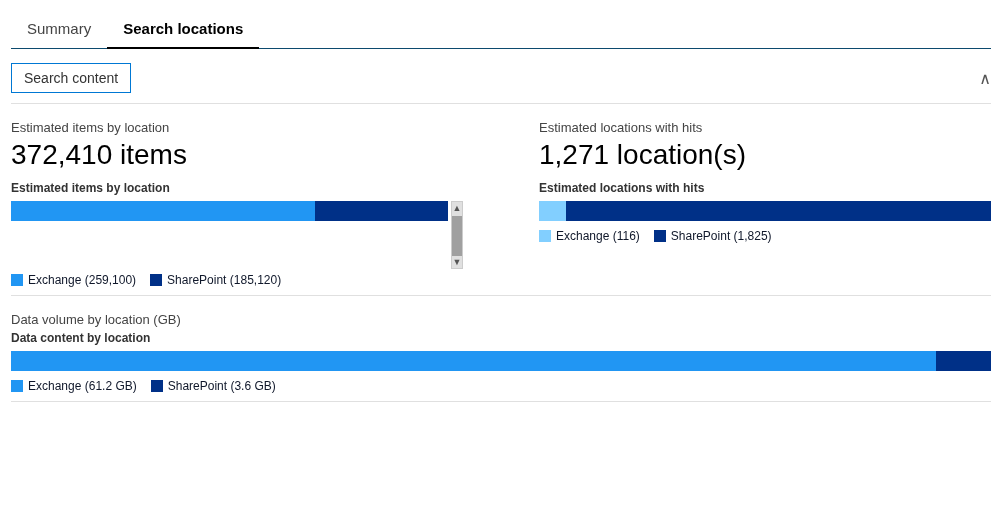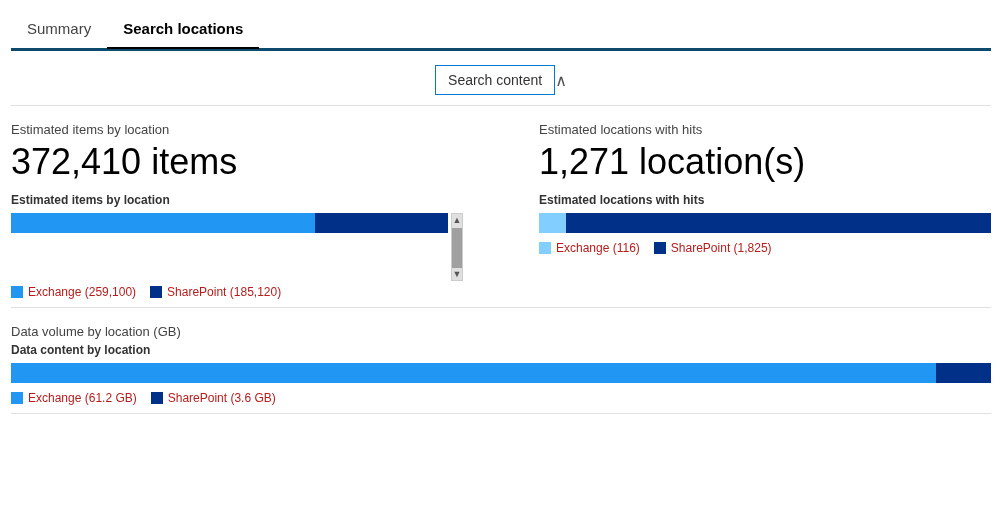--- a/index.html
+++ b/index.html
@@ -13,42 +13,42 @@
     }
     .container {
       width: 980px;
       margin: 0 auto;
       padding: 10px 0;
     }
     
     .tabs {
       display: flex;
       align-items: center;
-      border-bottom: 3px solid #0c4a6e;
+      border-bottom: 1px solid #0c4a6e;
       padding-bottom: 0;
       margin-bottom: 0;
     }
     .tab {
       padding: 10px 16px;
       font-size: 15px;
       cursor: pointer;
       color: #444;
       border-bottom: 2px solid transparent;
       margin-bottom: -1px;
     }
     .tab.active {
       font-weight: 700;
       color: #000;
       border-bottom: 2px solid #000;
     }
     
     .section-header {
       display: flex;
       align-items: center;
-      justify-content: center;
+      justify-content: space-between;
       padding: 14px 0 10px 0;
       border-bottom: 1px solid #e0e0e0;
     }
     .search-content-btn {
       border: 1.5px solid #0078d4;
       background: #fff;
       color: #333;
       font-size: 14px;
       font-weight: 500;
       padding: 6px 12px;
@@ -74,21 +74,21 @@
       padding-right: 0;
       padding-left: 30px;
       border-left: none;
     }
     .stat-label {
       font-size: 13px;
       color: #444;
       margin-bottom: 4px;
     }
     .stat-value {
-      font-size: 36px;
+      font-size: 28px;
       font-weight: 300;
       color: #000;
       margin-bottom: 10px;
     }
     .chart-label {
       font-size: 12px;
       font-weight: 600;
       color: #333;
       margin-bottom: 6px;
     }
@@ -131,21 +131,21 @@
       width: 100%;
       cursor: pointer;
       padding: 1px 0;
     }
     
     .legend {
       display: flex;
       align-items: center;
       gap: 14px;
       font-size: 12px;
-      color: #b91c1c;
+      color: #0f172a;
       margin-top: 4px;
     }
     .legend-item {
       display: flex;
       align-items: center;
       gap: 5px;
     }
     .legend-dot {
       width: 12px;
       height: 12px;

